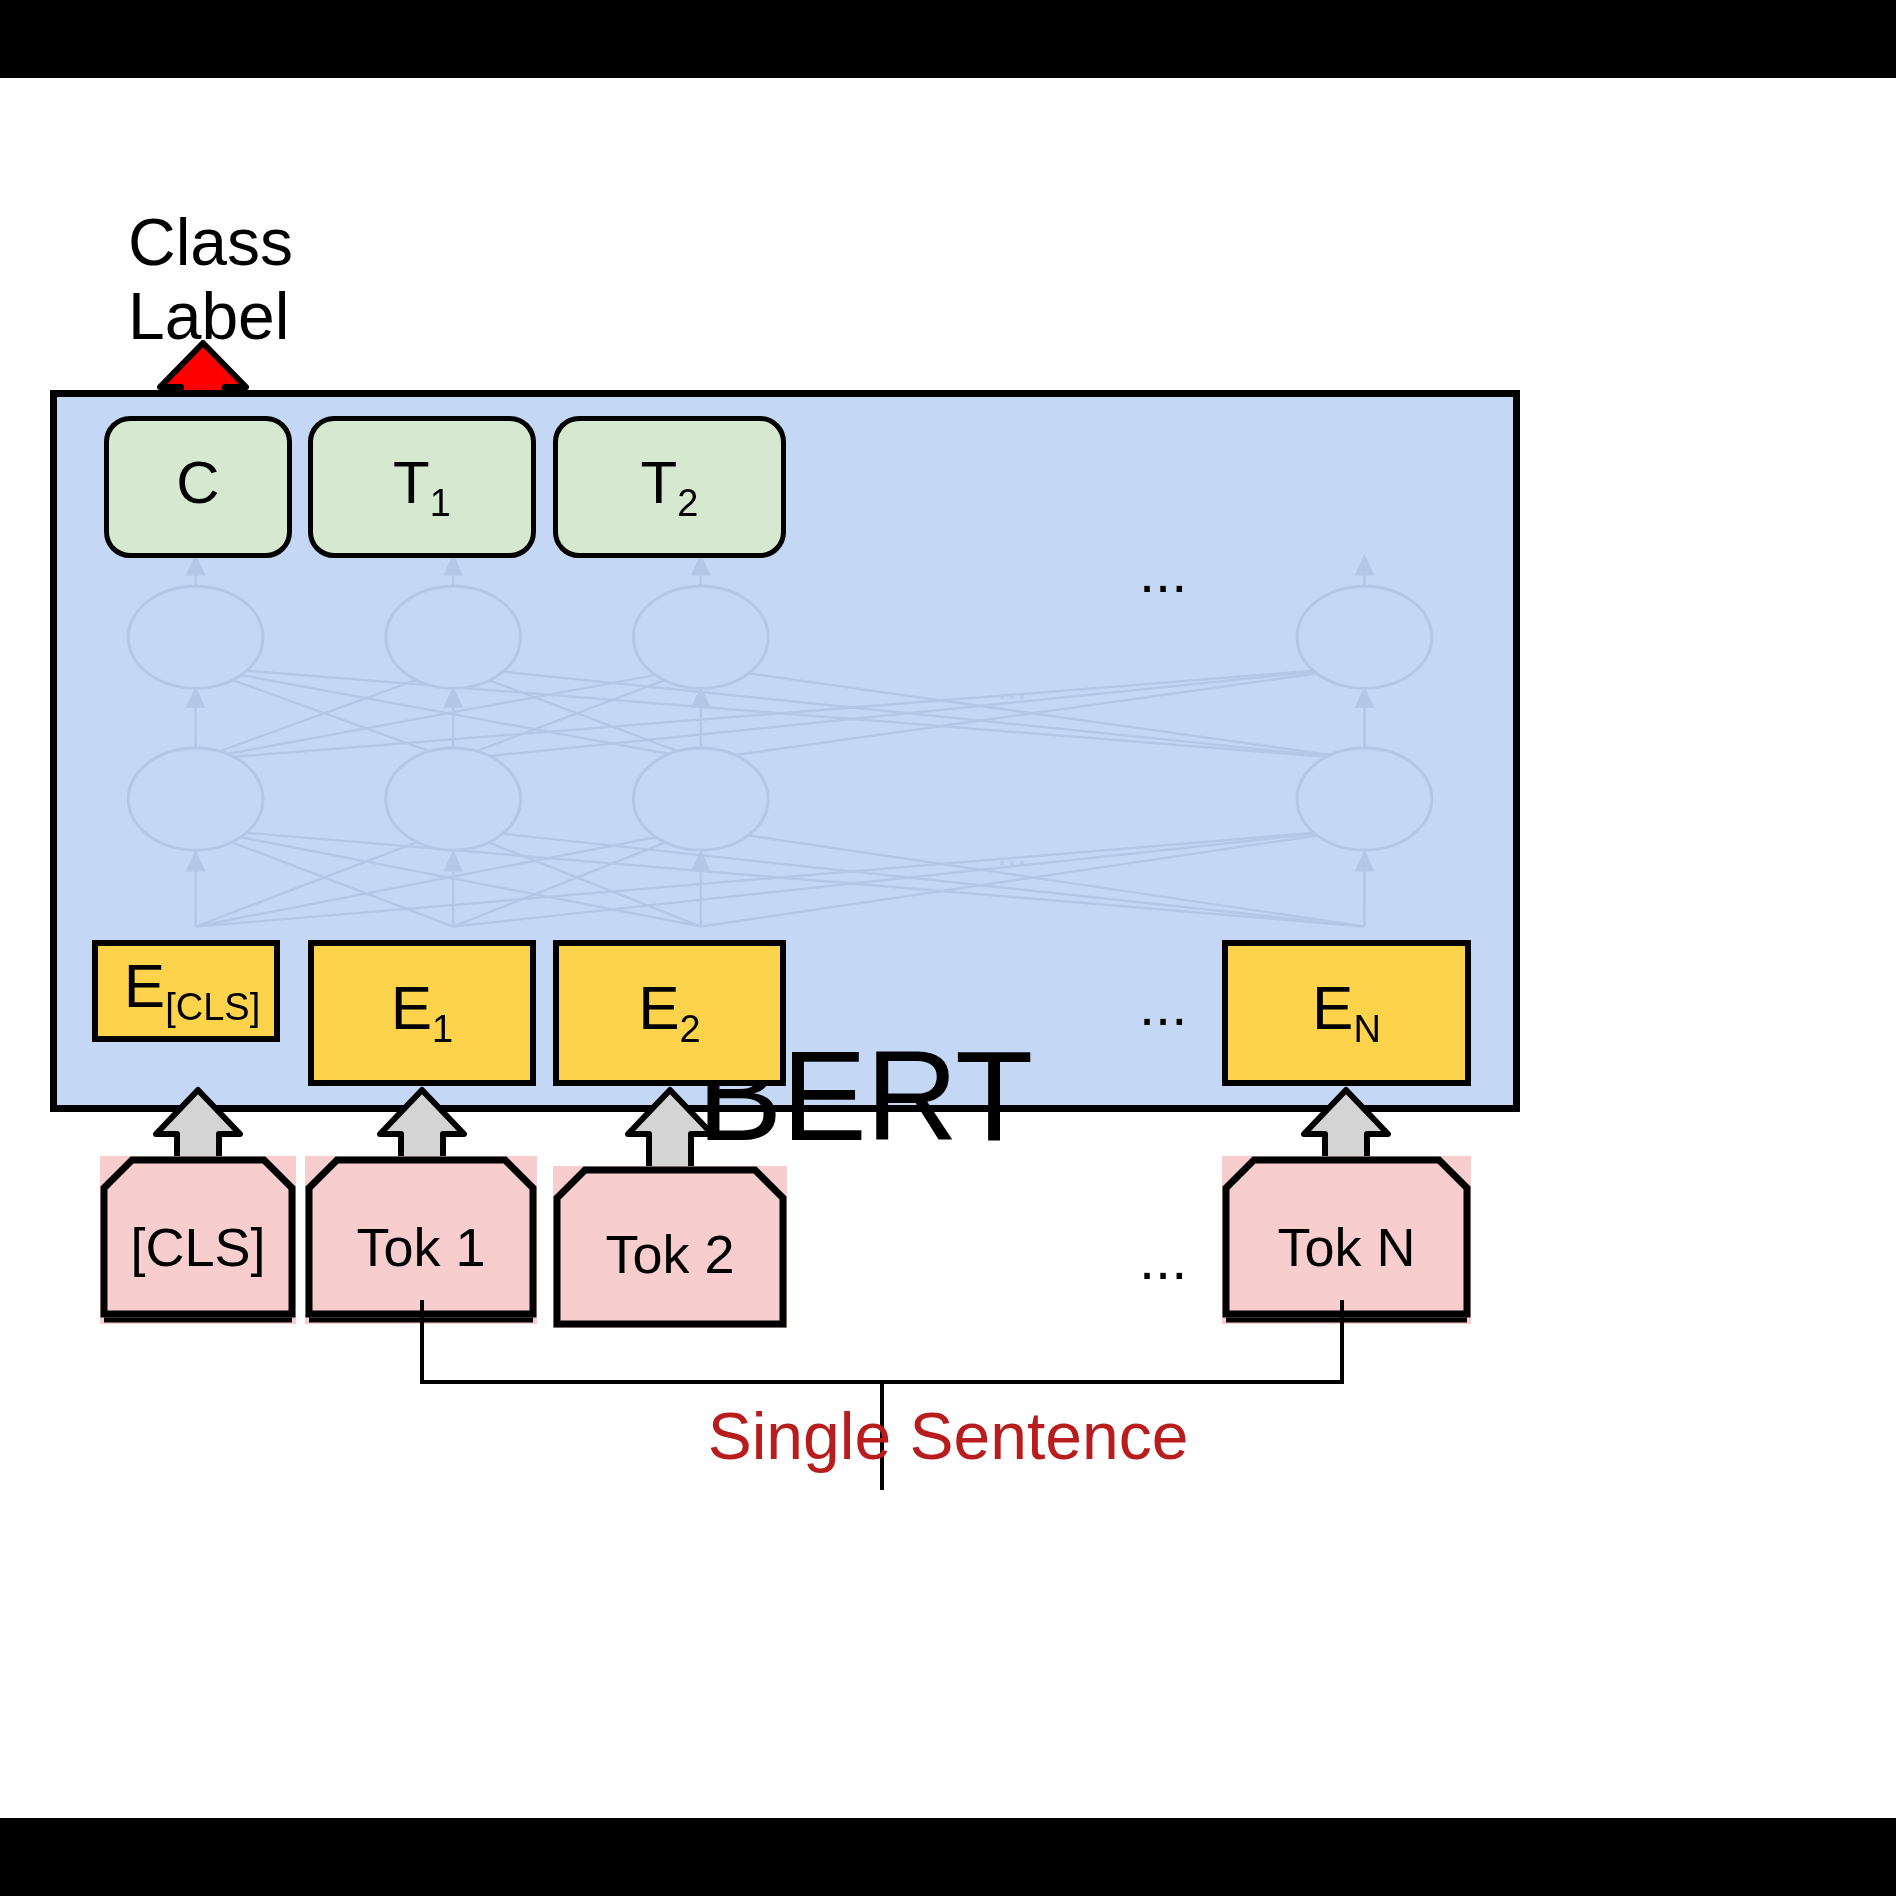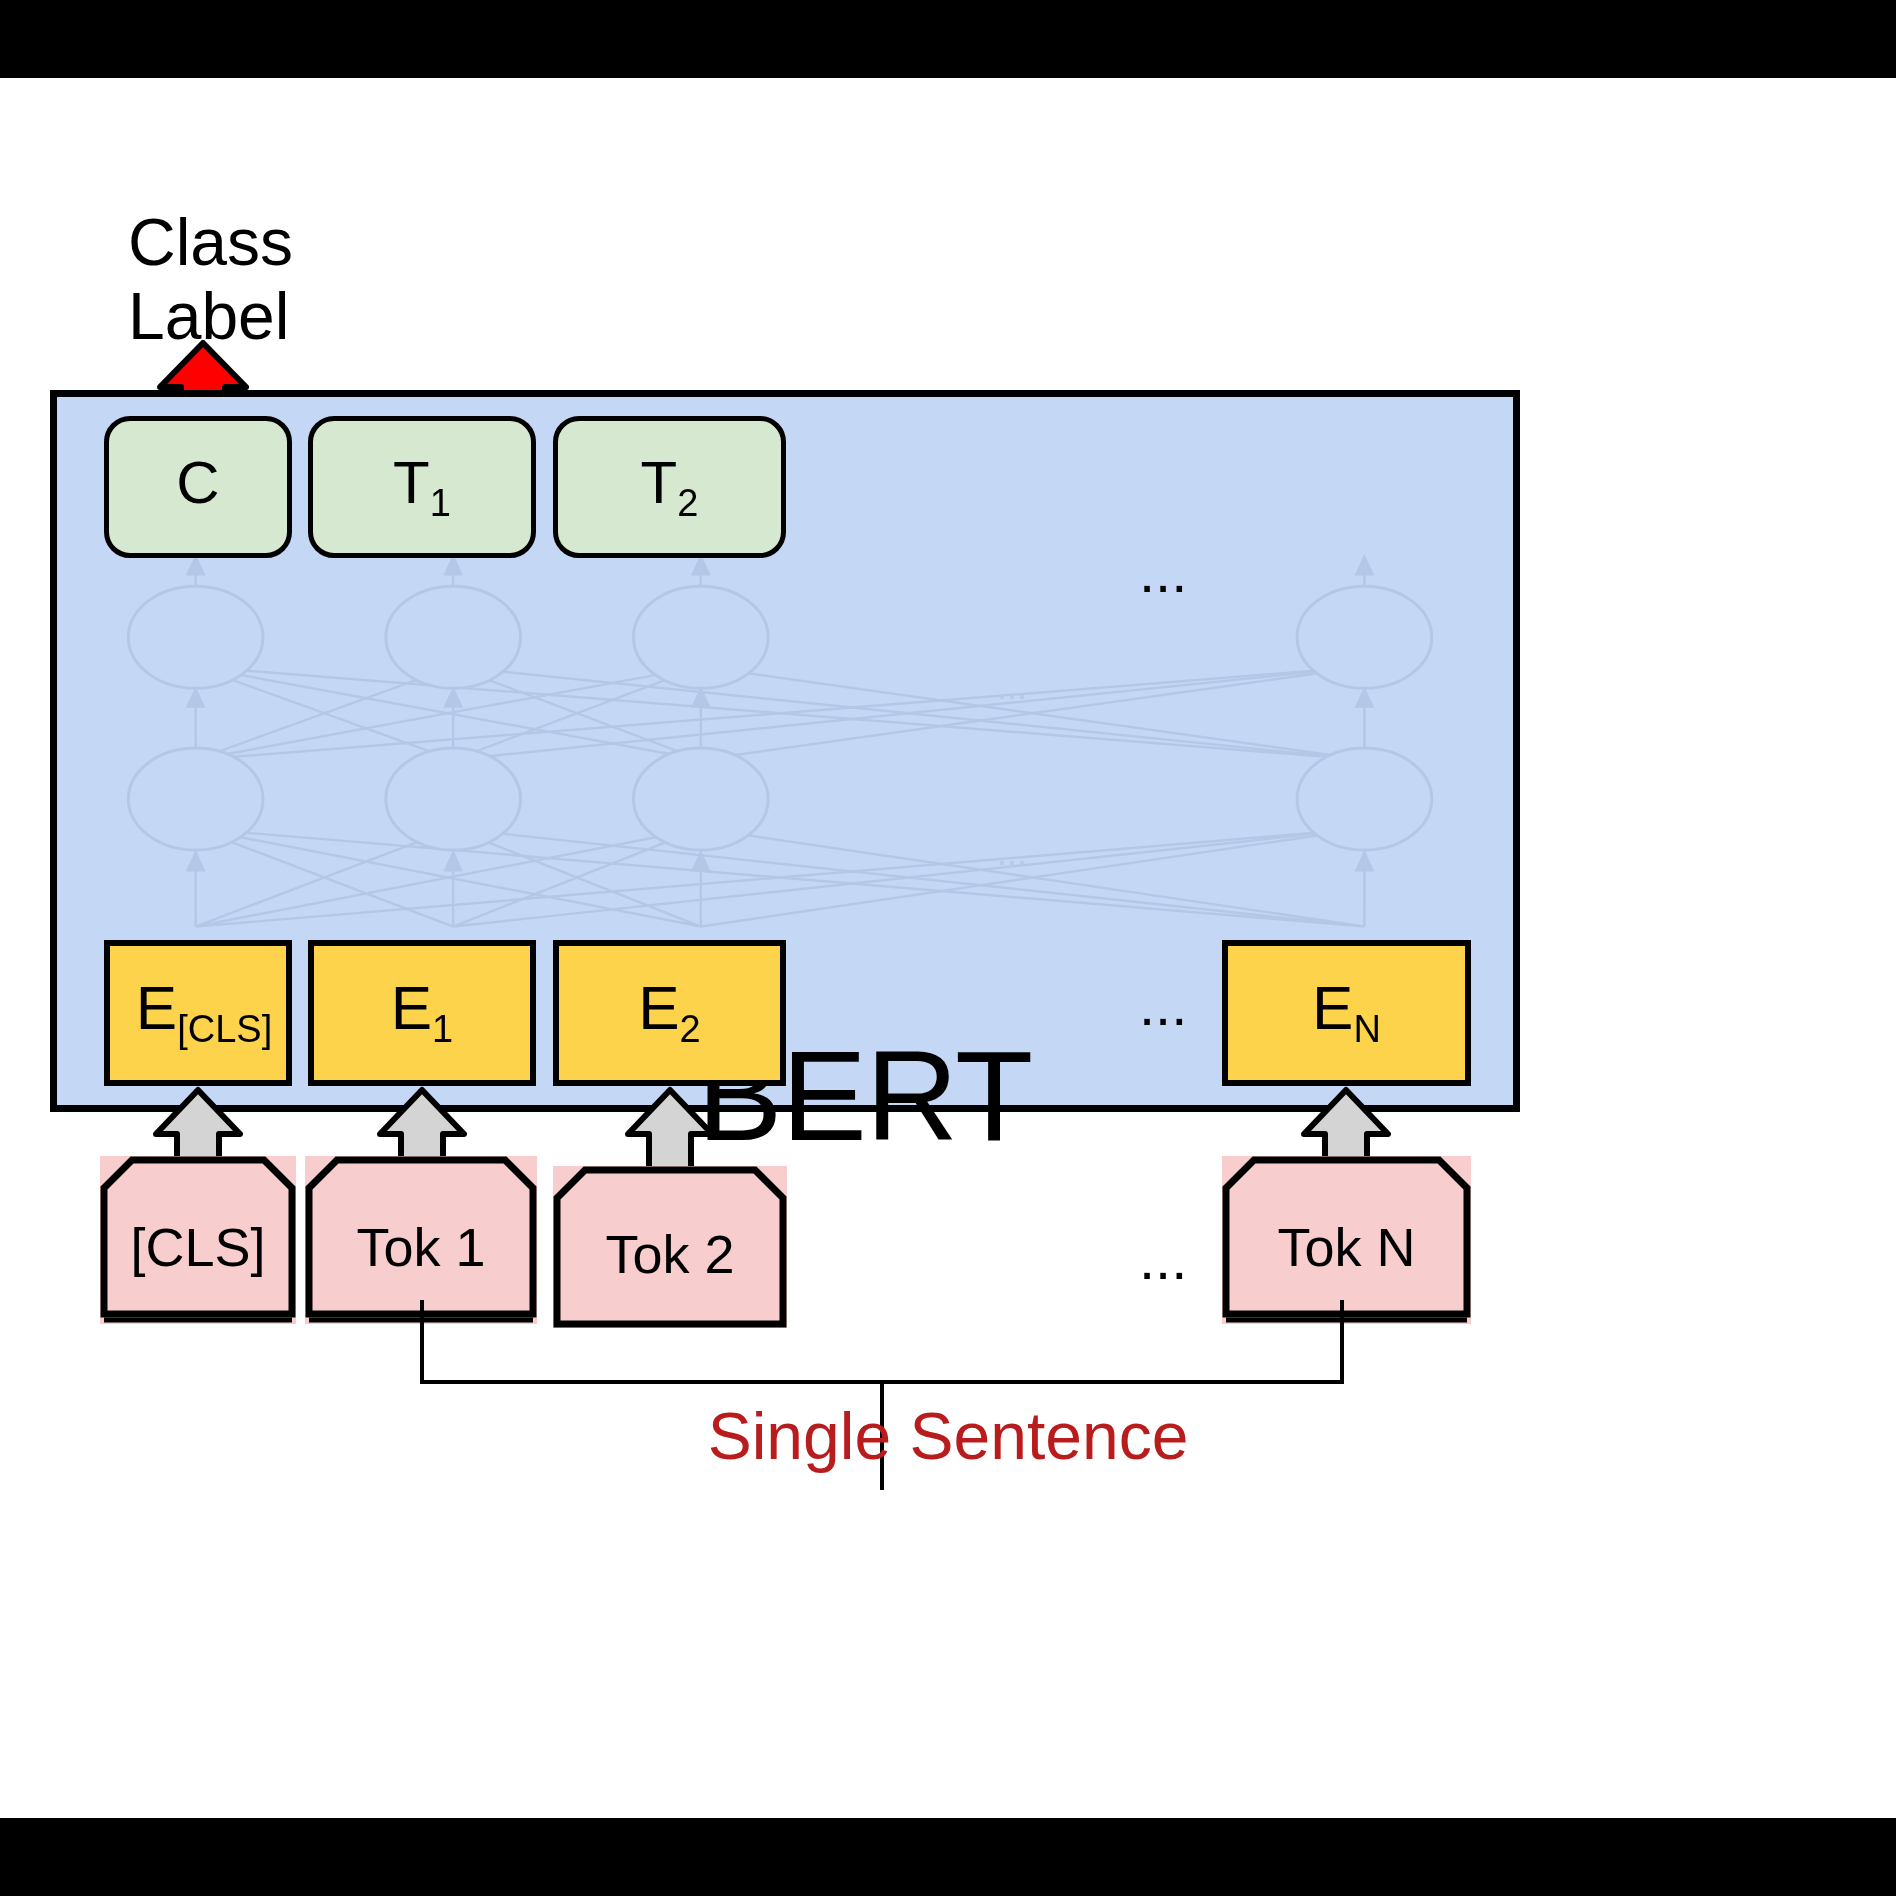--- a/index.html
+++ b/index.html
@@ -262,21 +262,21 @@
       </span>
     </div>
     <div class="tok-out" style="left:553px; top:338px; width:233px; height:142px;">
       <span class="lbl">
         <span>T</span><span class="sub">2</span>
       </span>
     </div>
 
     <div class="dots dots-out">...</div>
 
-    <div class="emb" style="left:104px; top:862px; width:188px; height:146px;padding-left:12px;">
+    <div class="emb" style="left:92px; top:862px; width:188px; height:102px;padding-left:12px;">
       <span class="lbl">
         <span>E</span><span class="sub">[CLS]</span>
       </span>
     </div>
     <div class="emb" style="left:308px; top:862px; width:228px; height:146px;">
       <span class="lbl">
         <span>E</span><span class="sub">1</span>
       </span>
     </div>
     <div class="emb" style="left:553px; top:862px; width:233px; height:146px;">

